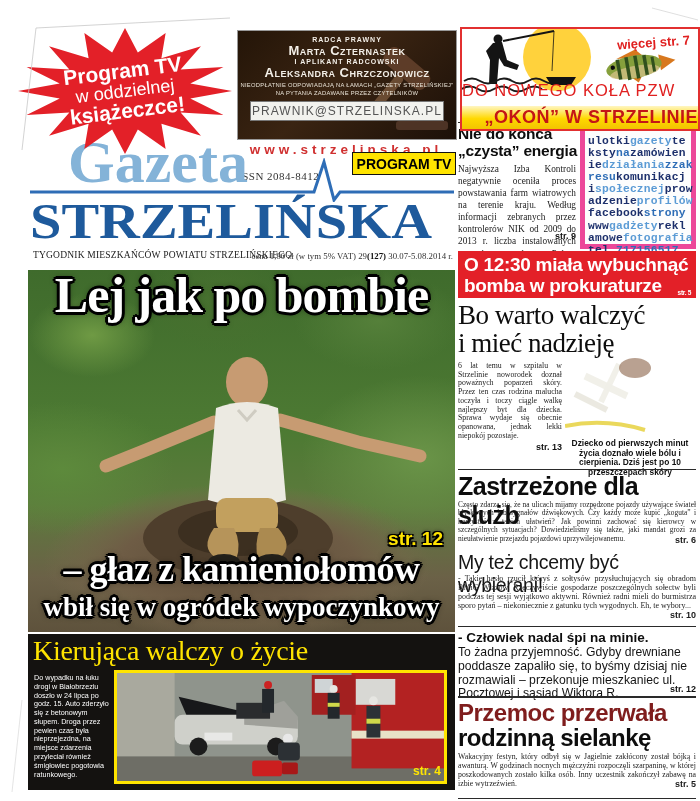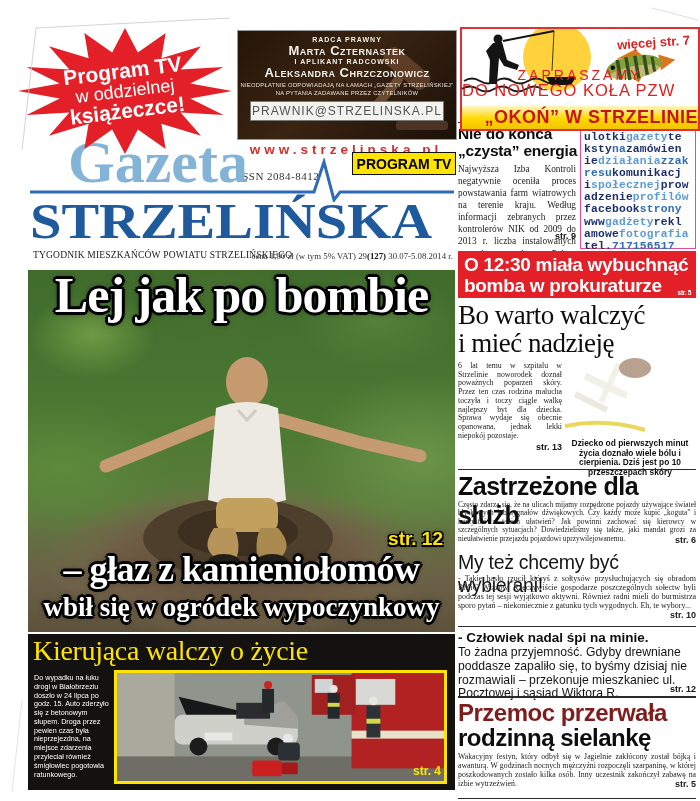--- a/index.html
+++ b/index.html
@@ -102,21 +102,21 @@
   
   .sep{background:#2a2a2a;height:1px;}
   .rc-title-sm{font-weight:800;font-size:15.5px;line-height:1.08;color:#0d0d0d;letter-spacing:-.2px;}
   .rc-body{font-family:"Liberation Serif", serif;color:#1c1c1c;text-align:justify;}
   .rc-ref{font-weight:bold;font-size:9px;color:#111;}
 
   .energy-title{left:458px;top:126px;width:120px;}
   .energy-body{left:458px;top:163px;width:118px;font-size:9.3px;line-height:1.3;}
   .energy-ref{left:458px;top:231px;width:118px;text-align:right;}
 
-  .services-box{left:580px;top:126px;width:116px;height:123px;border:1px solid #ec4899;
+  .services-box{left:580px;top:126px;width:116px;height:123px;border:5px solid #ec4899;
     background:#fdfdfd;padding:4px 3px;box-sizing:border-box;font-weight:bold;font-size:11.3px;
     line-height:1.07;letter-spacing:.2px;}
   .sg-a{color:#1c2f6b;} .sg-b{color:#5b9bd5;} .sg-c{color:#2e6db6;}
 
   .bomb-banner{left:458px;top:251px;width:238px;height:47px;background:#e32028;color:#fff;
     padding:3px 6px;box-sizing:border-box;font-weight:800;font-size:19px;line-height:1.12;
     letter-spacing:-.3px;}
   .bomb-ref{position:absolute;right:5px;bottom:2px;font-size:6.5px;font-weight:bold;}
 
   .hope-t1{left:458px;top:300px;font-size:27px;color:#0d0d0d;letter-spacing:-.5px;}
@@ -212,21 +212,20 @@
         <ellipse cx="172" cy="43" rx="25" ry="6" fill="#d6c288" opacity="0.75"></ellipse>
         <rect x="155" y="28" width="3.5" height="20" fill="#31501d"></rect>
         <rect x="164" y="27" width="3.5" height="23" fill="#31501d"></rect>
         <rect x="173" y="27" width="3.5" height="23" fill="#31501d"></rect>
         <rect x="182" y="28" width="3.5" height="20" fill="#31501d"></rect>
         <rect x="190" y="31" width="3" height="15" fill="#31501d"></rect>
         <circle cx="151" cy="35" r="2.2" fill="#0a0a0a"></circle>
       </g>
     </svg>
     <div class="fish-more">więcej str. 7</div>
-    <div class="fish-l1">ZAPRASZAMY</div>
     <div class="fish-l2">DO NOWEGO KOŁA PZW</div>
     <div class="fish-bar">
       <span class="fish-l3">„OKOŃ” W STRZELINIE</span>
     </div>
   </div>
 
   <div class="abs gazeta serif">Gazeta</div>
   <div class="abs issn serif">ISSN 2084-8412</div>
   <svg class="abs heartbeat" width="424" height="44">
     <polyline points="0,34 274,34 284,34 294,4 304,42 310,34 424,34" fill="none" stroke="#2e6db6" stroke-width="3"></polyline>

